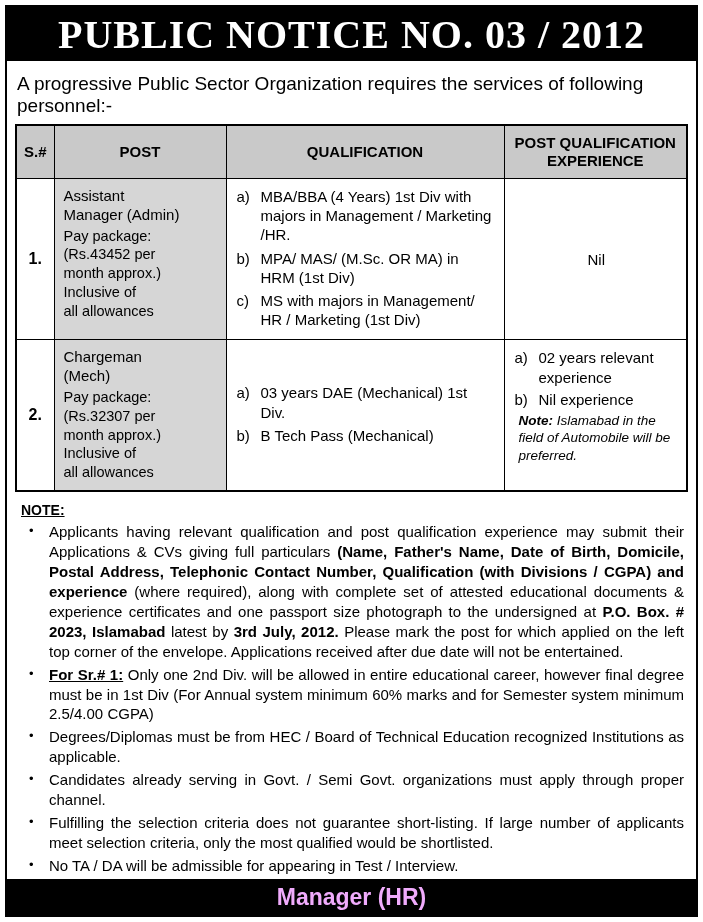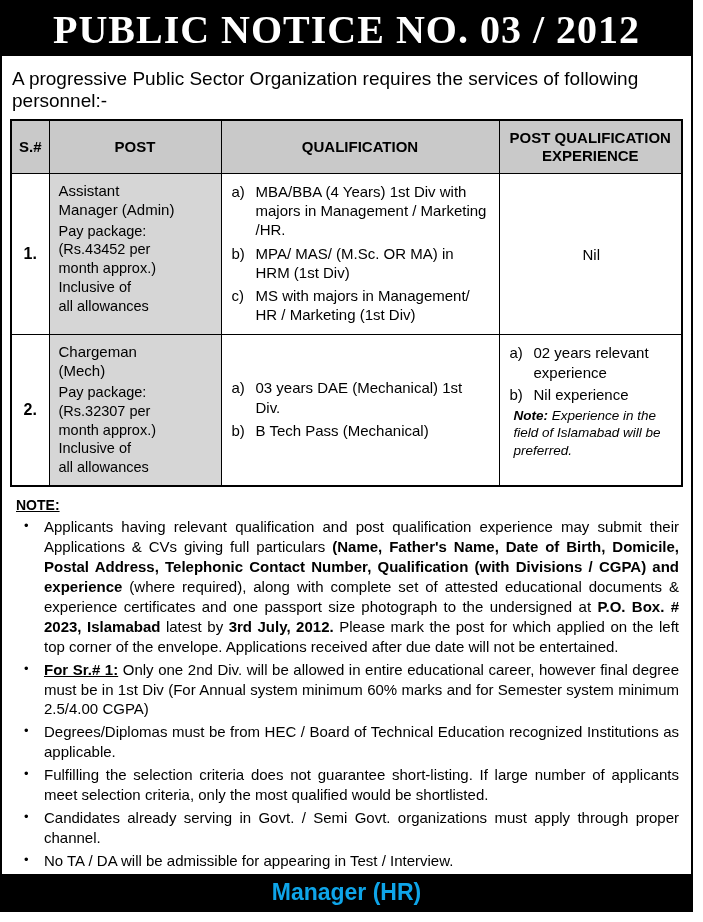--- a/index.html
+++ b/index.html
@@ -4,20 +4,21 @@
 <style>
   * { box-sizing: border-box; margin: 0; padding: 0; }
   html, body { background: #ffffff; }
   body {
     width: 703px; height: 922px;
     font-family: "Liberation Sans", sans-serif;
     color: #000;
   }
   .page {
     width: 693px; height: 912px;
+    margin: 5px;
     border: 2px solid #000;
     background: #fff;
     display: flex;
     flex-direction: column;
     overflow: hidden;
   }
   .title-bar {
     background: #000;
     height: 54px;
     display: flex; align-items: center; justify-content: center;
@@ -140,21 +141,21 @@
     font-size: 13px;
   }
   .footer-bar {
     background: #000;
     height: 36px;
     flex: 0 0 auto;
     margin-top: auto;
     display: flex; align-items: center; justify-content: center;
   }
   .footer-bar span {
-    color: #0ea5e9;
+    color: #f0abfc;
     font-weight: bold;
     font-size: 23px;
   }
   .seg-b { font-weight: bold; }
   .seg-u { text-decoration: underline; }
   .seg-i { font-style: italic; }
 </style>
 </head>
 <body>
 
@@ -233,34 +234,34 @@
         </td>
         <td class="exp">
           <div class="list-item">
             <span class="li-label">a)</span>
             <span class="li-text">02  years relevant experience</span>
           </div>
           <div class="list-item">
             <span class="li-label">b)</span>
             <span class="li-text">Nil experience</span>
           </div>
-          <div class="exp-note"><span class="seg-b seg-i">Note: </span><span class="seg-i">Experience in the field of Islamabad will be preferred.</span></div>
+          <div class="exp-note"><span class="seg-b seg-i">Note: </span><span class="seg-i">Islamabad in the field of Automobile will be preferred.</span></div>
         </td>
       </tr>
     </tbody>
   </table>
 
   <section class="notes">
     <div class="notes-heading">NOTE:</div>
     <ul class="notes-list">
       <li class="note-item"><span>Applicants having relevant qualification and post qualification experience may submit their Applications &amp; CVs giving full particulars </span><span class="seg-b">(Name, Father's Name, Date of Birth, Domicile, Postal Address, Telephonic Contact Number, Qualification (with Divisions / CGPA) and experience</span><span> (where required), along with complete set of attested educational documents &amp; experience certificates and one passport size photograph to the undersigned at </span><span class="seg-b">P.O. Box. # 2023, Islamabad</span><span> latest by </span><span class="seg-b">3rd  July, 2012.</span><span> Please mark the post for which applied on the left top corner of the envelope. Applications received after due date will not be entertained.</span></li>
       <li class="note-item"><span class="seg-b seg-u">For Sr.# 1:</span><span> Only one 2nd Div. will be allowed in entire educational career, however final degree must be in 1st Div  (For Annual system minimum 60% marks and for Semester system minimum 2.5/4.00 CGPA)</span></li>
       <li class="note-item"><span>Degrees/Diplomas must be from HEC / Board of Technical Education recognized Institutions as applicable.</span></li>
+      <li class="note-item"><span>Candidates already serving in Govt. / Semi Govt. organizations must apply through proper channel.</span></li>
       <li class="note-item"><span>Fulfilling the selection criteria does not guarantee short-listing. If large number of applicants meet selection criteria, only the most qualified would be shortlisted.</span></li>
-      <li class="note-item"><span>Candidates already serving in Govt. / Semi Govt. organizations must apply through proper channel.</span></li>
       <li class="note-item"><span>No TA / DA will be admissible for appearing in Test / Interview.</span></li>
     </ul>
   </section>
 
   <footer class="footer-bar">
     <span>Manager (HR)</span>
   </footer>
 
 </div>
 

